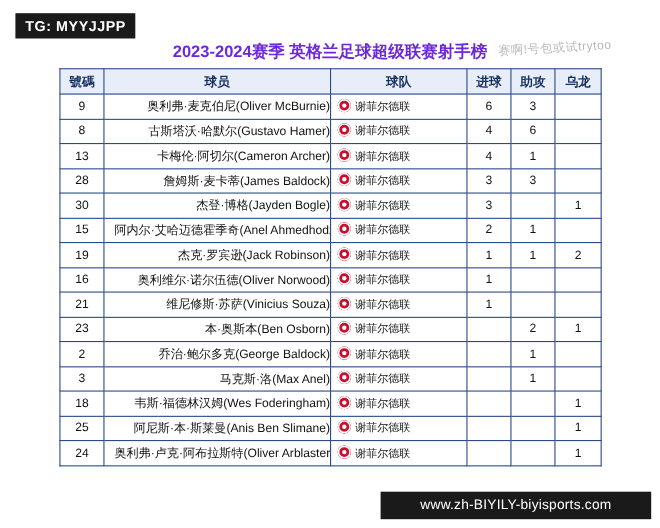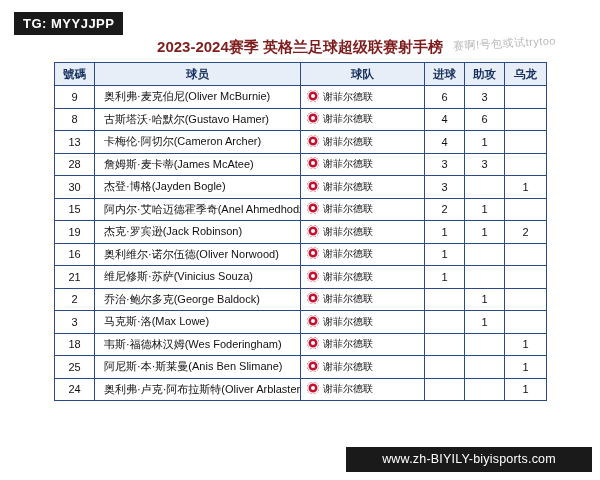--- a/index.html
+++ b/index.html
@@ -27,21 +27,21 @@
     font-family: "Liberation Sans", sans-serif;
   }
   .title {
     position: absolute;
     top: 38px;
     left: 0;
     width: 600px;
     text-align: center;
     font-size: 15px;
     font-weight: bold;
-    color: #7f1d1d;
+    color: #6d28d9;
     font-family: "Liberation Sans", sans-serif;
   }
   .watermark-top {
     position: absolute;
     top: 36px;
     right: 44px;
     font-size: 11px;
     color: #b9b9b9;
     letter-spacing: 0.5px;
     transform: rotate(-3deg);
@@ -78,21 +78,21 @@
   col.c-player { width: 206px; }
   col.c-team { width: 124px; }
   col.c-goals { width: 40px; }
   col.c-assists { width: 40px; }
   col.c-own { width: 42px; }
   td.num {
     text-align: center;
     font-size: 11px;
   }
   td.player {
-    text-align: left;
+    text-align: right;
     padding-left: 9px;
     font-size: 11px;
     white-space: nowrap;
     overflow: hidden;
   }
   td.team {
     text-align: left;
     padding-left: 6px;
     font-size: 10px;
     white-space: nowrap;
@@ -185,21 +185,21 @@
         <tr>
           <td class="num">13</td>
           <td class="player">卡梅伦·阿切尔(Cameron Archer)</td>
           <td class="team"><span class="crest"></span><span>谢菲尔德联</span></td>
           <td class="stat">4</td>
           <td class="stat">1</td>
           <td class="stat"></td>
         </tr>
         <tr>
           <td class="num">28</td>
-          <td class="player">詹姆斯·麦卡蒂(James McAtee)</td>
+          <td class="player">詹姆斯·麦卡蒂(James Baldock)</td>
           <td class="team"><span class="crest"></span><span>谢菲尔德联</span></td>
           <td class="stat">3</td>
           <td class="stat">3</td>
           <td class="stat"></td>
         </tr>
         <tr>
           <td class="num">30</td>
           <td class="player">杰登·博格(Jayden Bogle)</td>
           <td class="team"><span class="crest"></span><span>谢菲尔德联</span></td>
           <td class="stat">3</td>
@@ -232,30 +232,38 @@
         </tr>
         <tr>
           <td class="num">21</td>
           <td class="player">维尼修斯·苏萨(Vinicius Souza)</td>
           <td class="team"><span class="crest"></span><span>谢菲尔德联</span></td>
           <td class="stat">1</td>
           <td class="stat"></td>
           <td class="stat"></td>
         </tr>
         <tr>
+          <td class="num">23</td>
+          <td class="player">本·奥斯本(Ben Osborn)</td>
+          <td class="team"><span class="crest"></span><span>谢菲尔德联</span></td>
+          <td class="stat"></td>
+          <td class="stat">2</td>
+          <td class="stat">1</td>
+        </tr>
+        <tr>
           <td class="num">2</td>
           <td class="player">乔治·鲍尔多克(George Baldock)</td>
           <td class="team"><span class="crest"></span><span>谢菲尔德联</span></td>
           <td class="stat"></td>
           <td class="stat">1</td>
           <td class="stat"></td>
         </tr>
         <tr>
           <td class="num">3</td>
-          <td class="player">马克斯·洛(Max Lowe)</td>
+          <td class="player">马克斯·洛(Max Anel)</td>
           <td class="team"><span class="crest"></span><span>谢菲尔德联</span></td>
           <td class="stat"></td>
           <td class="stat">1</td>
           <td class="stat"></td>
         </tr>
         <tr>
           <td class="num">18</td>
           <td class="player">韦斯·福德林汉姆(Wes Foderingham)</td>
           <td class="team"><span class="crest"></span><span>谢菲尔德联</span></td>
           <td class="stat"></td>

